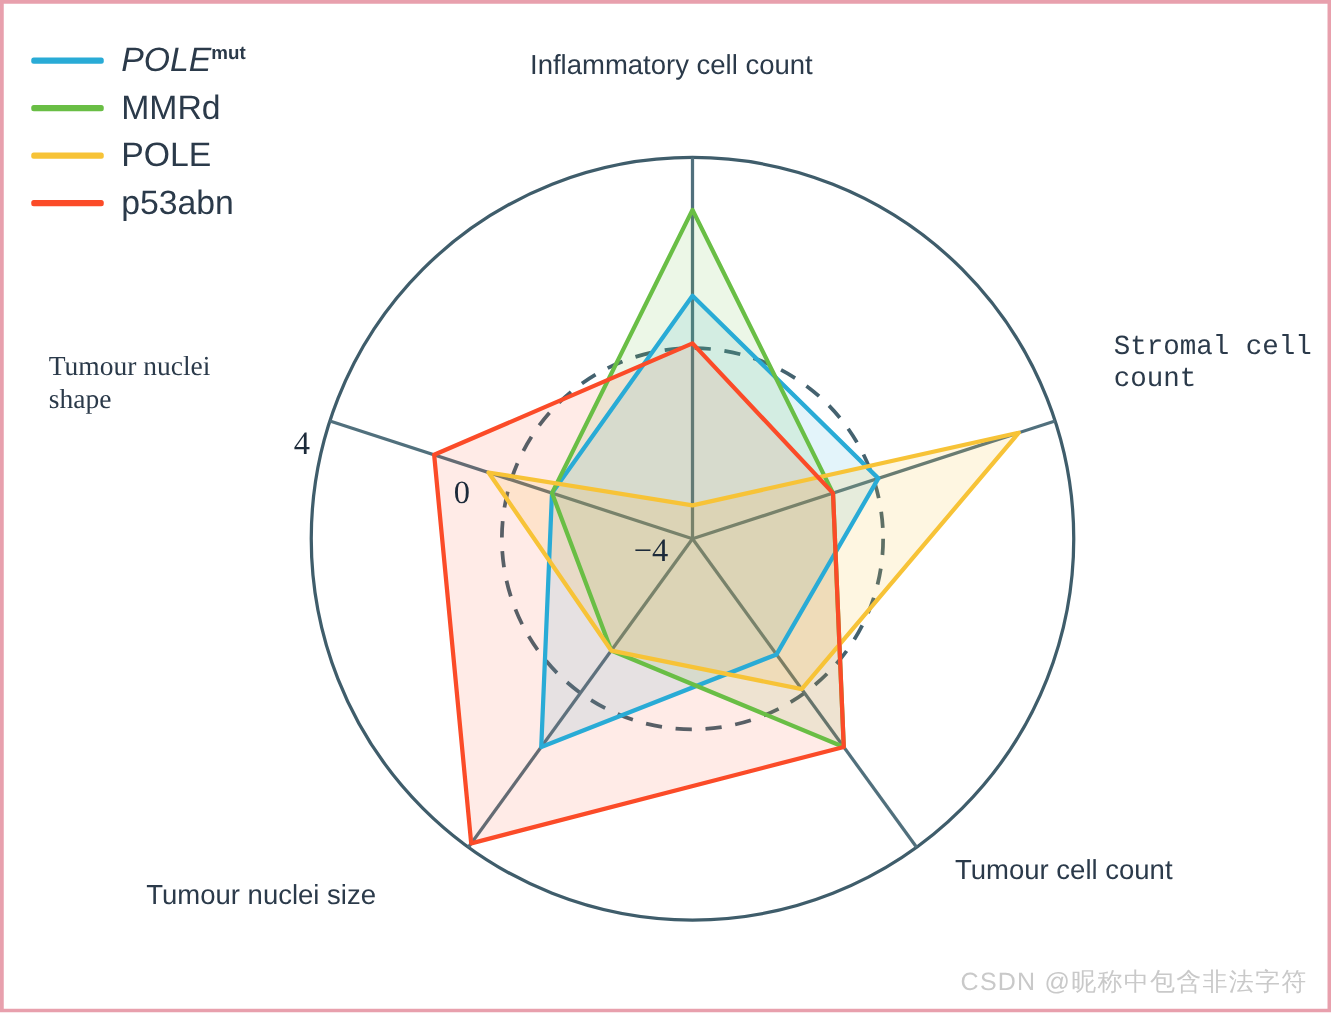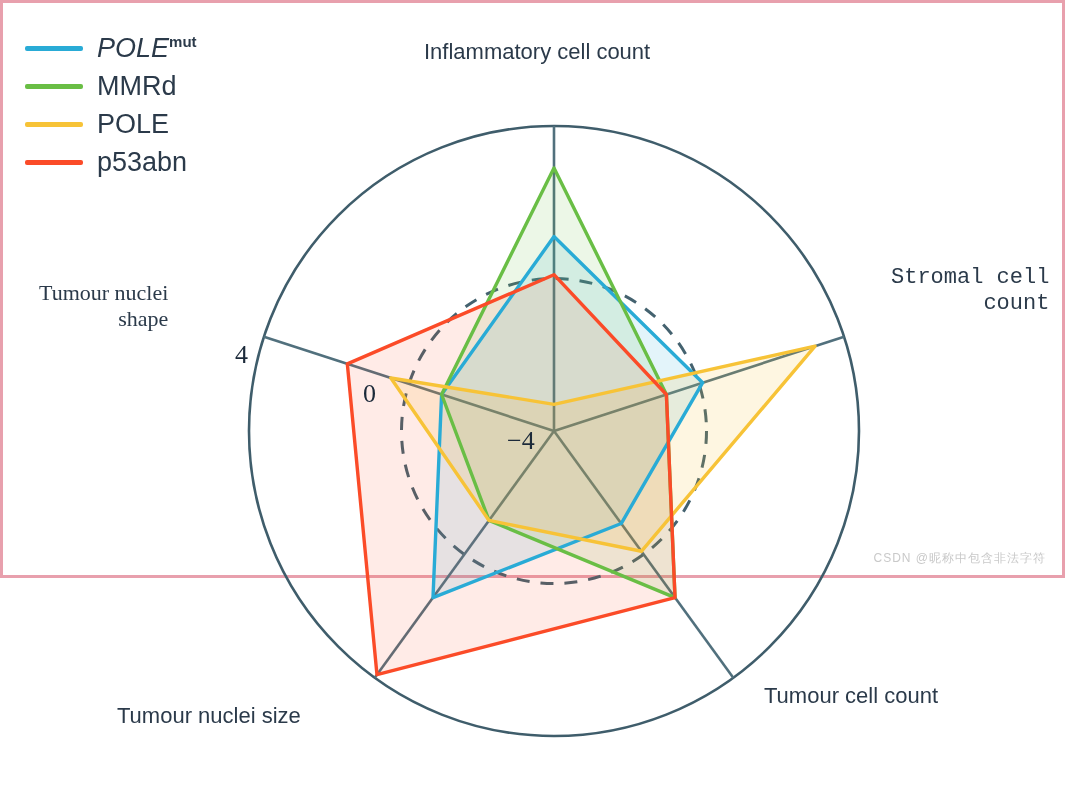--- a/index.html
+++ b/index.html
@@ -5,25 +5,24 @@
 <style>
   html,body{margin:0;padding:0;}
   body{
     width:1065px;height:810px;
     background:#ffffff;
     font-family:"Liberation Sans", sans-serif;
     overflow:hidden;
   }
   #figure{
     position:relative;
-    width:1065px;height:578px;
+    width:1065px;height:810px;
     box-sizing:border-box;
     border:3px solid #e8a0ad;
     background:#ffffff;
-    text-align:right;
   }
   #plot-svg{position:absolute;left:0;top:0;}
 
   
   #legend{
     position:absolute;left:22px;top:26px;
     width:220px;
   }
   .legend-row{
     display:flex;align-items:center;
@@ -69,21 +68,21 @@
     font-family:"Liberation Serif", serif;
   }
   #tick-outer{left:232px;top:337px;}
   #tick-zero{left:360px;top:376px;}
   #tick-center{left:504px;top:423px;}
 
   
   #watermark{
     position:absolute;
     right:16px;bottom:8px;
-    font-size:12px;
+    font-size:20px;
     color:#c9c9c9;
     letter-spacing:1px;
     white-space:nowrap;
   }
 </style>
 </head>
 <body>
 
 <div id="figure">
 

